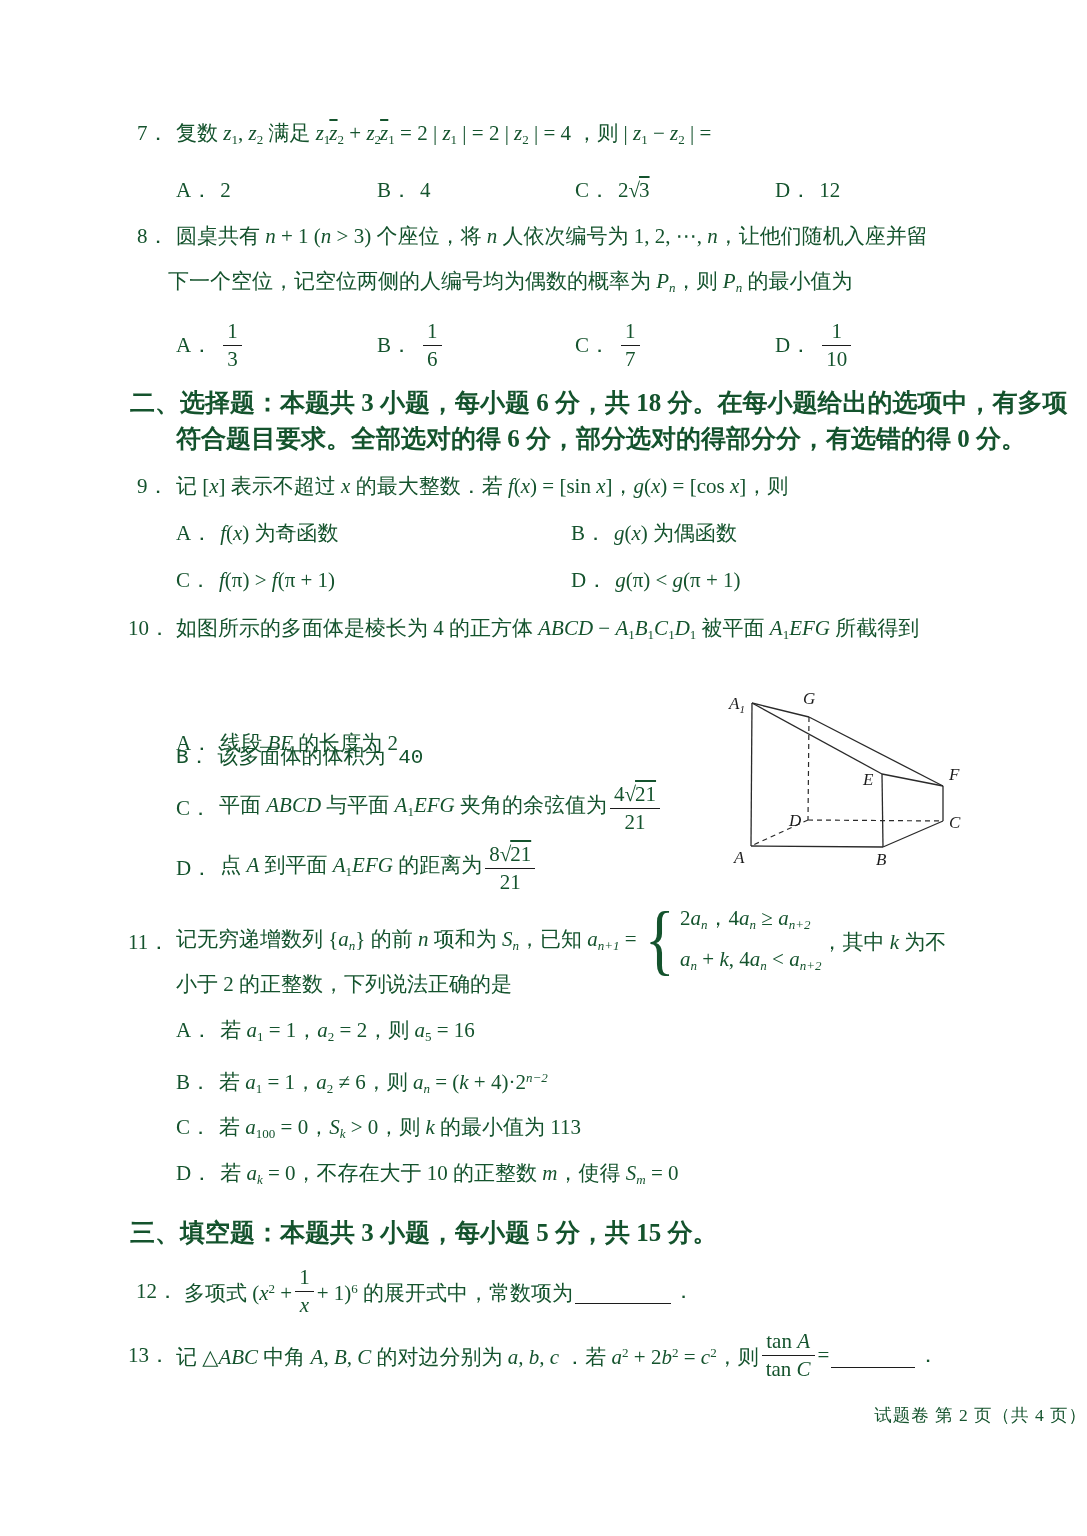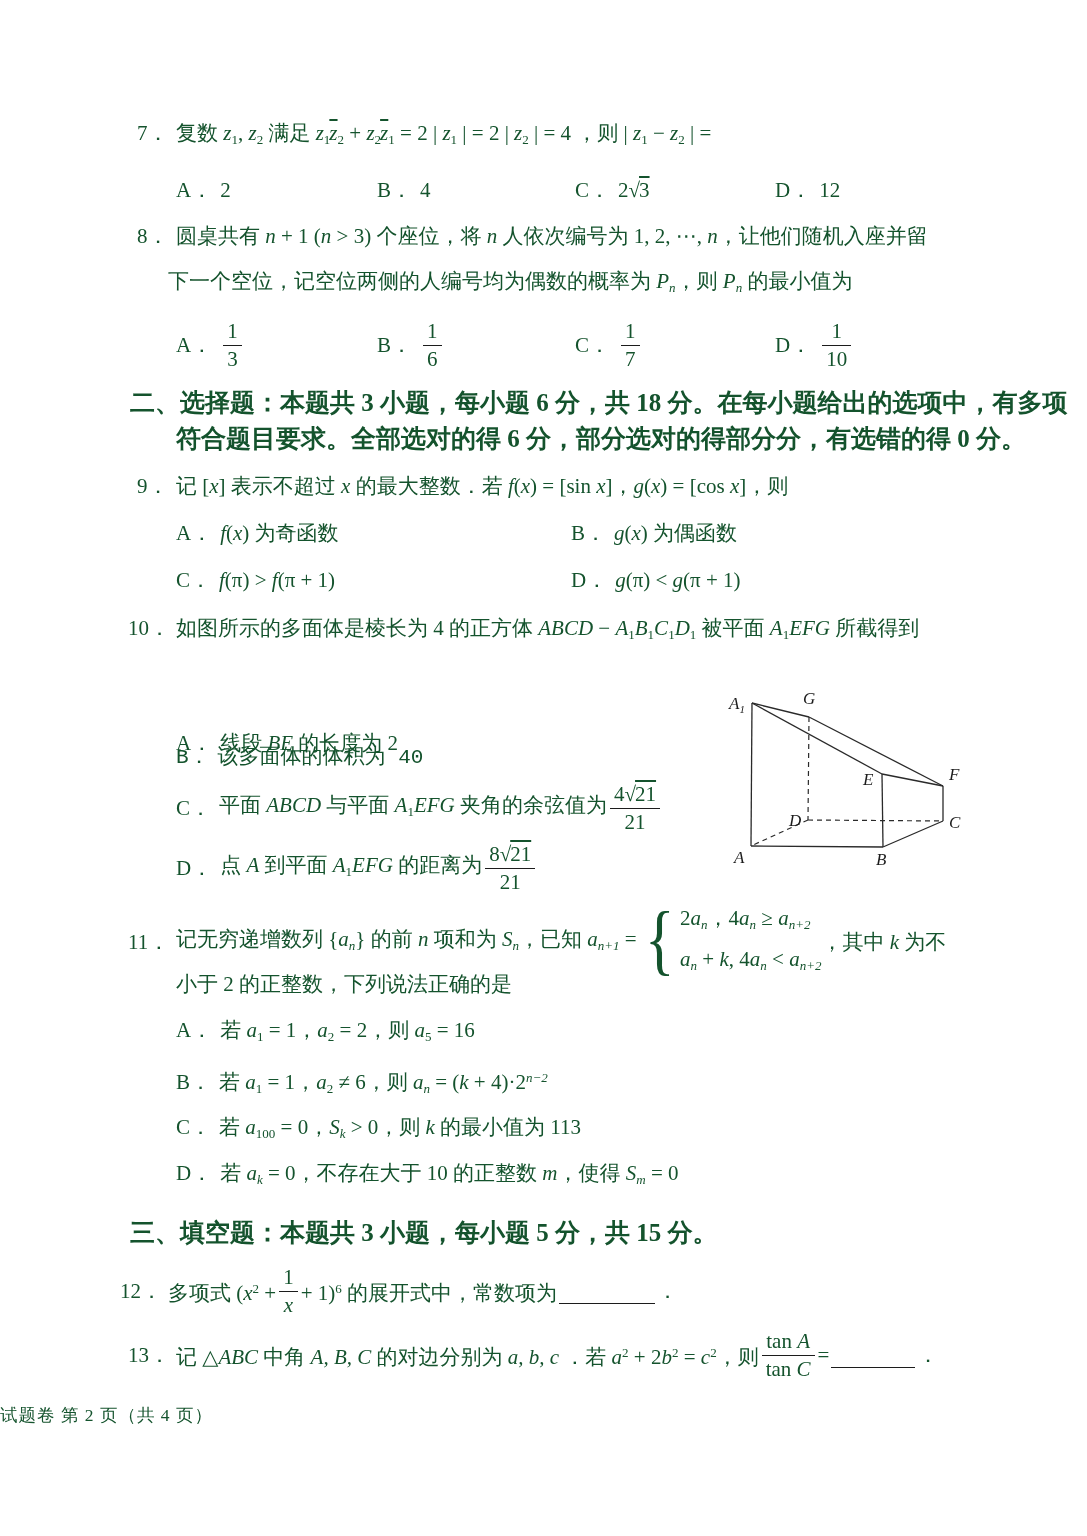--- a/index.html
+++ b/index.html
@@ -20,21 +20,21 @@
   .ov{text-decoration:overline;margin-left:-1px;}
   .heading{font-family:Liberation Serif, serif;font-weight:bold;font-size:25px;}
   .frac{display:inline-block;text-align:center;vertical-align:middle;line-height:1.15;margin:0 3px;}
   .frac .fr-num{display:block;padding:0 4px 2px 4px;}
   .frac .fr-den{display:block;border-top:1.4px solid #1c1c1c;padding:1px 4px 0 4px;}
   .cases{display:inline-block;margin-left:2px;}
   .cases .cr{display:block;line-height:35px;}
   .brace{font-size:78px;font-weight:400;line-height:1;transform:scaleX(0.8);margin:0 0 4px 4px;}
   .blank{display:inline-block;width:96px;height:24px;border-bottom:1.5px solid #1c1c1c;margin:0 2px;}
   .blank.short{width:84px;}
-  .footer-line{position:absolute;left:0;width:100%;text-align:left;font-size:17.5px;letter-spacing:1px;}
+  .footer-line{position:absolute;left:0;width:100%;text-align:right;font-size:17.5px;letter-spacing:1px;}
   svg text{font-family:"Liberation Serif","DejaVu Serif",serif;font-style:italic;}
 </style>
 </head>
 <body>
 
 <div id="page">
 
   <div class="ln" style="top:118px;left:137px;">
     <span class="qnum n1">7．</span><span><span>复数 </span><span class="it">z</span><span class="sb">1</span><span>, </span><span class="it">z</span><span class="sb">2</span><span> 满足 </span><span class="it">z</span><span class="sb">1</span><span class="it ov">z</span><span class="sb">2</span><span> + </span><span class="it">z</span><span class="sb">2</span><span class="it ov">z</span><span class="sb">1</span><span> = 2 | </span><span class="it">z</span><span class="sb">1</span><span> | = 2 | </span><span class="it">z</span><span class="sb">2</span><span> | = 4 ，则 | </span><span class="it">z</span><span class="sb">1</span><span> − </span><span class="it">z</span><span class="sb">2</span><span> | =</span></span>
   </div>
@@ -181,21 +181,21 @@
   </div>
   <div class="ln" style="top:1112px;left:176px;">
     <span class="olabel">C．</span><span><span>若 </span><span class="it">a</span><span class="sb">100</span><span> = 0，</span><span class="it">S</span><span class="it sb">k</span><span> &gt; 0，则 </span><span class="it">k</span><span> 的最小值为 113</span></span>
   </div>
   <div class="ln" style="top:1158px;left:176px;">
     <span class="olabel">D．</span><span><span>若 </span><span class="it">a</span><span class="it sb">k</span><span> = 0，不存在大于 10 的正整数 </span><span class="it">m</span><span>，使得 </span><span class="it">S</span><span class="it sb">m</span><span> = 0</span></span>
   </div>
 
   <div class="ln heading" style="top:1218px;left:130px;">三、填空题：本题共 3 小题，每小题 5 分，共 15 分。</div>
 
-  <div class="ln flexline" style="top:1262px;left:120px;height:58px;justify-content:flex-end;">
+  <div class="ln flexline" style="top:1262px;left:136px;height:58px;justify-content:flex-end;">
     <span class="qnum n2">12．</span>
     <span><span>多项式 (</span><span class="it">x</span><span class="sp">2</span><span> +</span></span>
     <span class="frac">
         <span class="fr-num"><span>1</span></span>
         <span class="fr-den"><span class="it">x</span></span>
       </span>
     <span><span>+ 1)</span><span class="sp">6</span><span> 的展开式中，常数项为</span></span>
     <span class="blank"></span>
     <span>．</span>
   </div>

